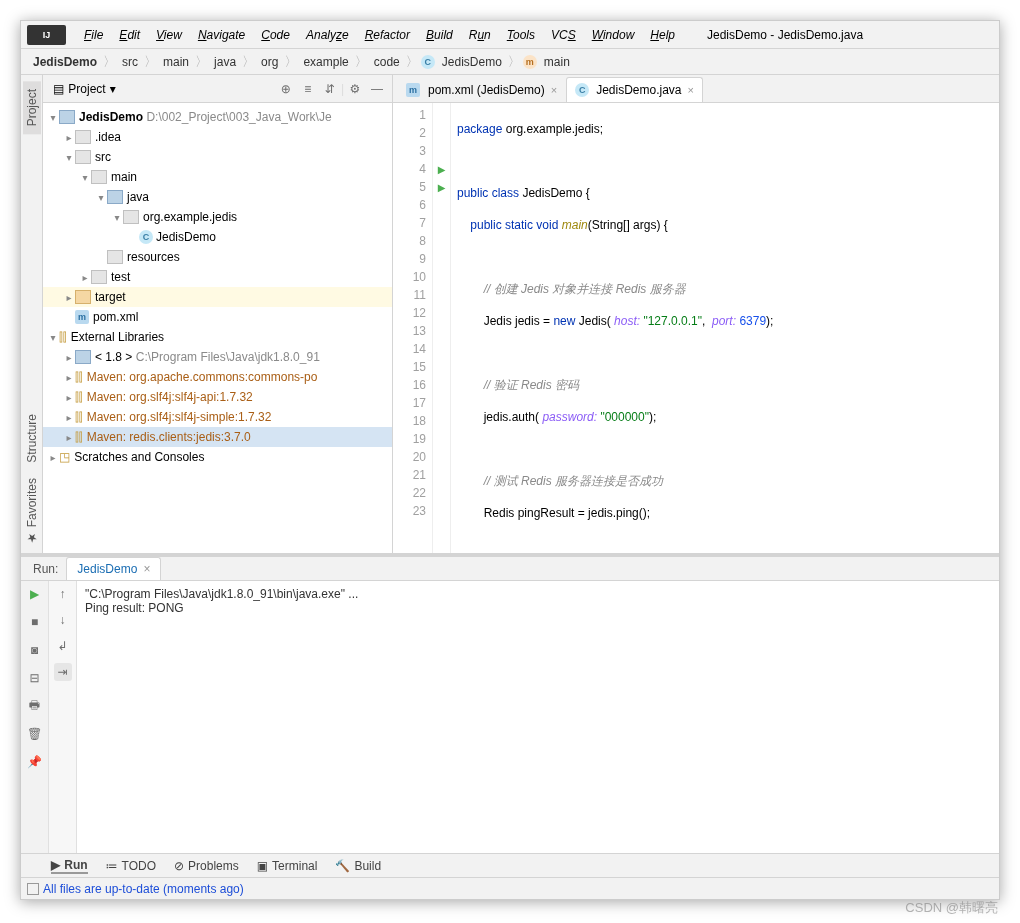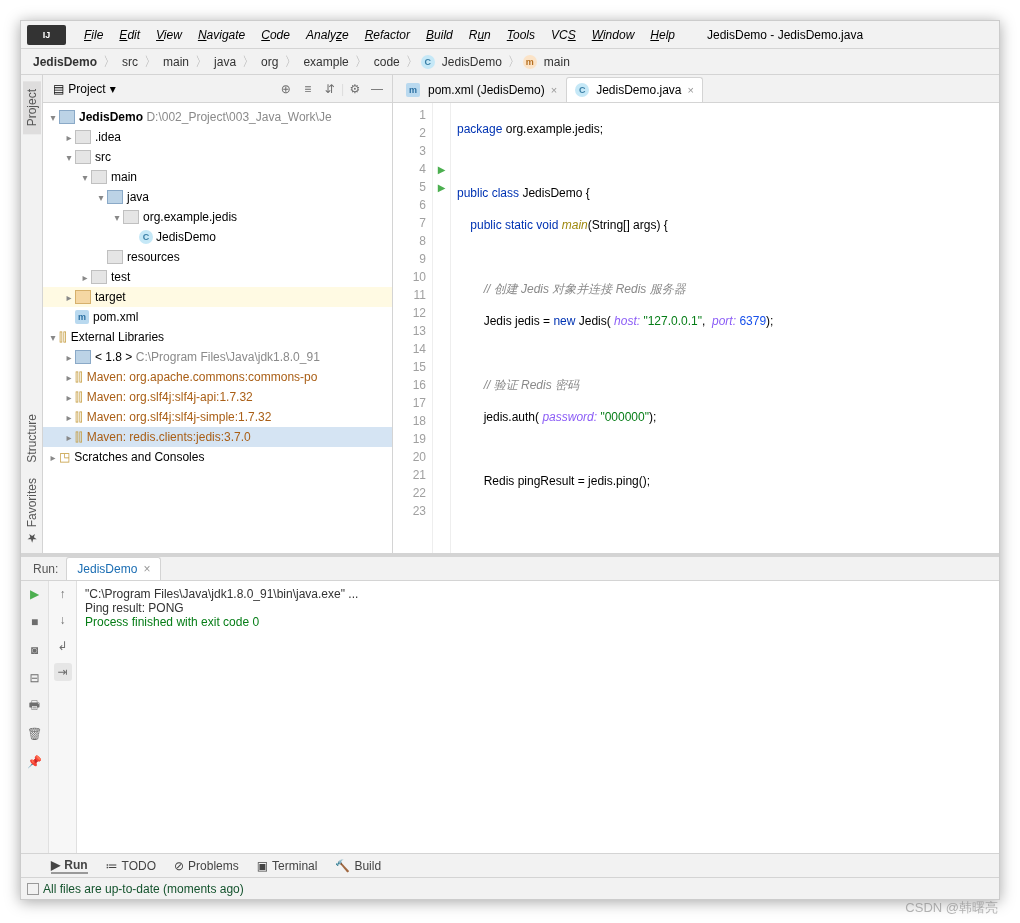--- a/index.html
+++ b/index.html
@@ -66,21 +66,21 @@
 .run-tb { width:28px; background:#f2f2f2; border-right:1px solid #e0e0e0; display:flex;flex-direction:column;align-items:center;padding-top:4px;gap:10px; }
 .run-tb2 { width:28px; background:#f7f7f7; border-right:1px solid #e0e0e0; display:flex;flex-direction:column;align-items:center;padding-top:4px;gap:8px; }
 .rico { width:18px;height:18px;display:flex;align-items:center;justify-content:center;color:#6e6e6e;cursor:pointer; }
 .rico.play{color:#4caf50;}
 .console { flex:1; padding:6px 8px; font-family:Consolas,monospace; font-size:13px; }
 .console .l1{color:#333;}
 .console .l2{color:#333;}
 .status-tabs { height:24px; border-top:1px solid #d4d4d4; background:#f2f2f2; display:flex; align-items:center; padding-left:30px; gap:18px; }
 .status-tabs .st-item{display:flex;align-items:center;gap:4px;cursor:pointer;color:#444;}
 .status-tabs .st-item.act{font-weight:bold; border-bottom:2px solid #999;}
-.statusbar { height:22px; border-top:1px solid #d4d4d4; background:#f2f2f2; display:flex; align-items:center; padding:0 6px; color:#14532d; }
+.statusbar { height:22px; border-top:1px solid #d4d4d4; background:#f2f2f2; display:flex; align-items:center; padding:0 6px; color:#1d4ed8; }
 .watermark { position:absolute; right:22px; bottom:6px; color:rgba(120,120,120,.55); font-size:13px; }
 .chk{width:12px;height:12px;border:1px solid #999;margin-right:4px;}
 </style>
 </head>
 <body>
 
 <div class="shadow-wrap">
   <div class="menubar">
     <div class="logo">IJ</div>
     <span class="mitem"><u>F</u>ile</span>
@@ -292,20 +292,21 @@
 <div class="ln"></div>
 <div class="ln"><span class="kw">public class </span><span>JedisDemo {</span></div>
 <div class="ln">    <span class="kw">public static void </span><span class="an">main</span><span>(String[] args) {</span></div>
 <div class="ln"></div>
 <div class="ln">        <span class="cm">// 创建 Jedis 对象并连接 Redis 服务器</span></div>
 <div class="ln">        <span>Jedis jedis = </span><span class="kw">new</span><span> Jedis(</span><span class="hn"> host: </span><span class="st">"127.0.0.1"</span><span>,  </span><span class="hn">port: </span><span class="nm">6379</span><span>);</span></div>
 <div class="ln"></div>
 <div class="ln">        <span class="cm">// 验证 Redis 密码</span></div>
 <div class="ln">        <span>jedis.auth(</span><span class="hn"> password: </span><span class="st">"000000"</span><span>);</span></div>
 <div class="ln"></div>
+<div class="ln">        <span class="cm">// 测试 Redis 服务器连接是否成功</span></div>
 <div class="ln">        <span>Redis pingResult = jedis.ping();</span></div>
 
 
 
 
 
 
 
 
 
@@ -332,21 +333,20 @@
       <div class="run-tb2">
         <span class="rico">↑</span>
         <span class="rico">↓</span>
         <span class="rico">↲</span>
         <span class="rico" style="background:#e6e6e6;border-radius:3px">⇥</span>
       </div>
       <div class="console">
         <div class="l1">"C:\Program Files\Java\jdk1.8.0_91\bin\java.exe" ...</div>
         <div class="l2">Ping result: PONG</div>
         <div class="l2"></div>
-        <div style="color:#067d17">Process finished with exit code 0</div>
       </div>
     </div>
   </div>
 
   <div class="status-tabs">
     <span class="st-item act">▶ <span>Run</span></span>
     <span class="st-item">≔ <span>TODO</span></span>
     <span class="st-item">⊘ <span>Problems</span></span>
     <span class="st-item">▣ <span>Terminal</span></span>
     <span class="st-item">🔨 <span>Build</span></span>

